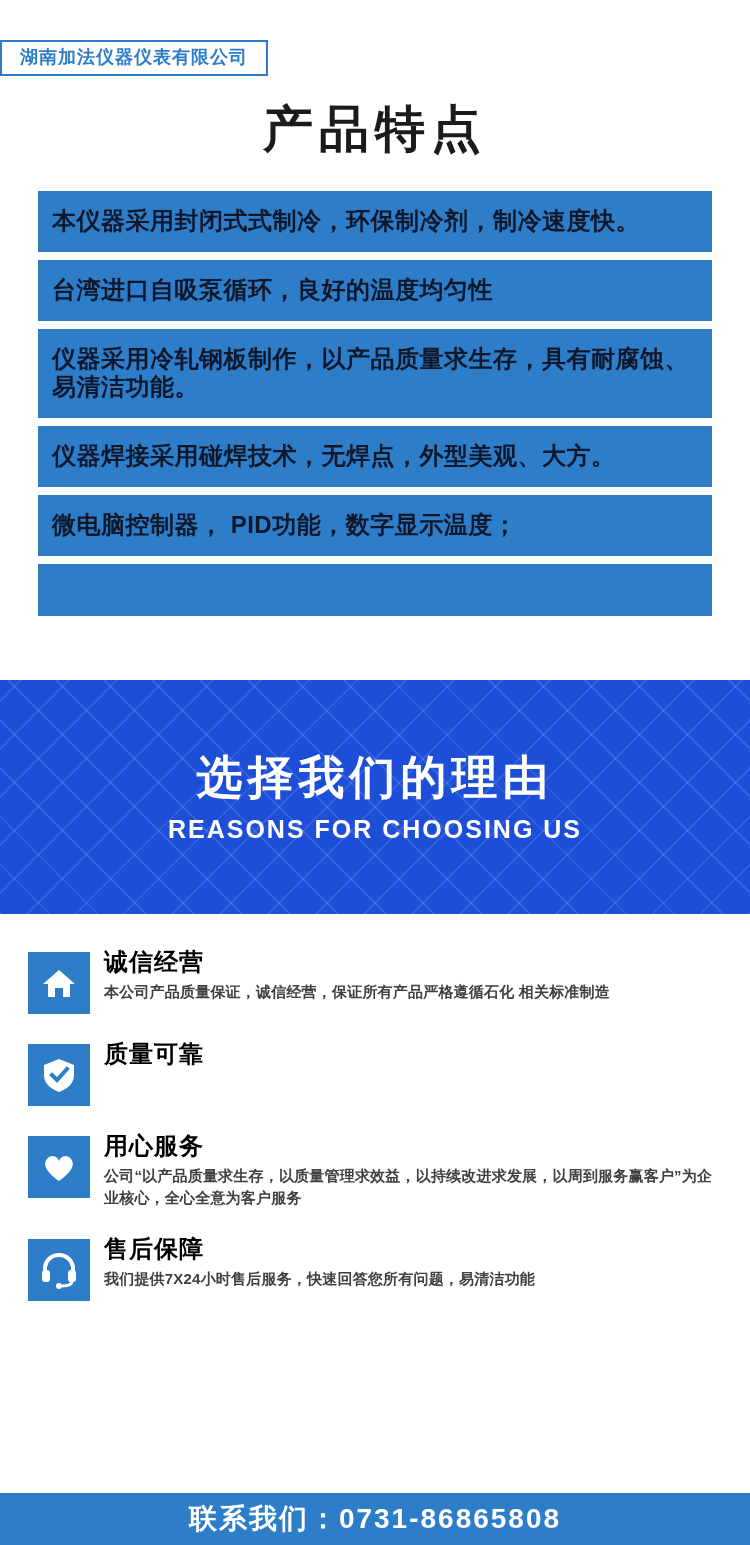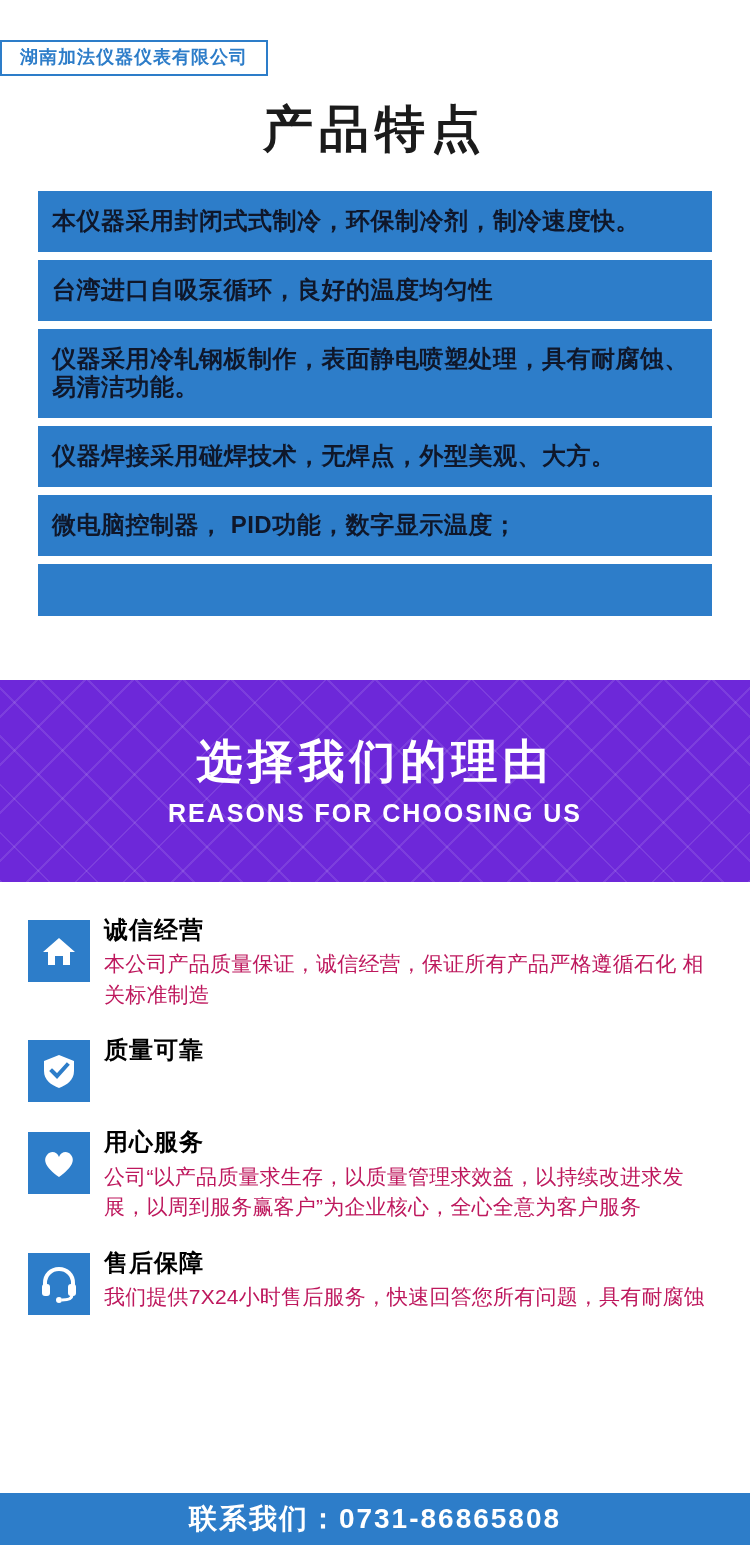--- a/index.html
+++ b/index.html
@@ -58,22 +58,22 @@
     box-sizing: border-box;
   }
   .feature-bar.empty {
     height: 52px;
     padding: 0;
   }
 
   
   .reasons-banner {
     margin-top: 64px;
-    height: 202px;
-    background-color: #6d28d9;
+    height: 234px;
+    background-color: #1d4ed8;
     position: relative;
     overflow: hidden;
     display: flex;
     flex-direction: column;
     align-items: center;
     justify-content: center;
   }
   .reasons-banner .pattern {
     position: absolute;
     inset: 0;
@@ -128,24 +128,25 @@
   }
   .reason-title {
     font-size: 24px;
     font-weight: bold;
     color: #000000;
     line-height: 1.15;
     margin-bottom: 6px;
     letter-spacing: 1px;
   }
   .reason-desc {
-    font-size: 21px;
-    color: #be185d;
+    font-size: 15px;
+    color: #404040;
     line-height: 1.45;
     letter-spacing: 0.2px;
+    font-weight: bold;
   }
 
   
   .footer {
     position: absolute;
     left: 0;
     bottom: 0;
     width: 750px;
     height: 52px;
     background: #2d7dc9;
@@ -165,21 +166,21 @@
 
   <div class="company-badge-wrap">
     <div class="company-badge">湖南加法仪器仪表有限公司</div>
   </div>
 
   <div class="main-title">产品特点</div>
 
   <div class="features">
     <div class="feature-bar">本仪器采用封闭式式制冷，环保制冷剂，制冷速度快。</div>
     <div class="feature-bar">台湾进口自吸泵循环，良好的温度均匀性</div>
-    <div class="feature-bar">仪器采用冷轧钢板制作，表面静电喷塑处理，具有耐腐蚀、易清洁功能。</div>
+    <div class="feature-bar">仪器采用冷轧钢板制作，以产品质量求生存，具有耐腐蚀、易清洁功能。</div>
     <div class="feature-bar">仪器焊接采用碰焊技术，无焊点，外型美观、大方。</div>
     <div class="feature-bar">微电脑控制器， PID功能，数字显示温度；</div>
     <div class="feature-bar empty"></div>
   </div>
 </div>
 
 <div class="reasons-banner">
   <div class="pattern"></div>
   <div class="reasons-cn">选择我们的理由</div>
   <div class="reasons-en">REASONS FOR CHOOSING US</div>
@@ -228,21 +229,21 @@
       <svg width="42" height="42" viewBox="0 0 42 42" aria-hidden="true">
         <path d="M7 24 L7 20 C7 12 13 6 21 6 C29 6 35 12 35 20 L35 24" stroke="#ffffff" stroke-width="4" fill="none"></path>
         <rect x="4" y="21" width="8" height="12" rx="3" fill="#ffffff"></rect>
         <rect x="30" y="21" width="8" height="12" rx="3" fill="#ffffff"></rect>
         <path d="M34 32 C34 36 29 37 24 37" stroke="#ffffff" stroke-width="3" fill="none"></path>
         <circle cx="21" cy="37" r="3" fill="#ffffff"></circle>
       </svg>
     </div>
     <div class="reason-text">
       <div class="reason-title">售后保障</div>
-      <div class="reason-desc">我们提供7X24小时售后服务，快速回答您所有问题，具有耐腐蚀</div>
+      <div class="reason-desc">我们提供7X24小时售后服务，快速回答您所有问题，易清洁功能</div>
     </div>
   </div>
 
 </div>
 
 <div class="footer">
   <span>联系我们：0731-86865808</span>
 </div>
 
 </body></html>

